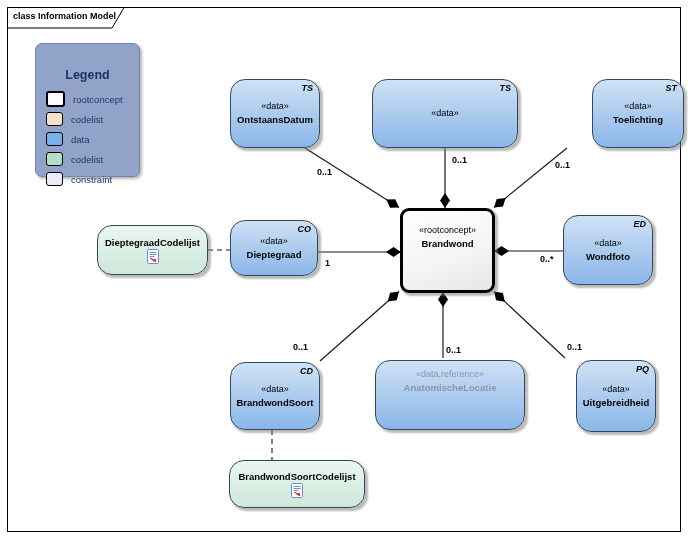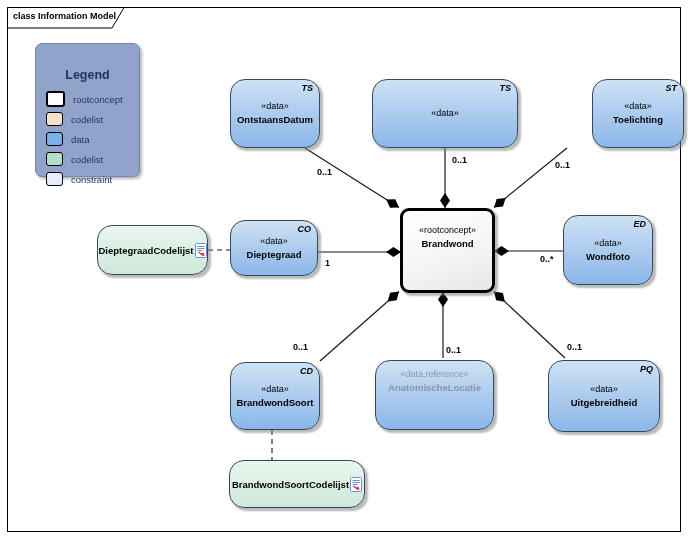--- a/index.html
+++ b/index.html
@@ -37,21 +37,21 @@
     display:flex;flex-direction:column;align-items:center;justify-content:center;
     text-align:center;color:#000;
   }
   .node.data{
     background:linear-gradient(180deg,#cfe2f5 0%,#a9c9ee 55%,#8ab7e9 100%);
     border:1.4px solid #37475a;
   }
   .node.codelist{
     background:linear-gradient(180deg,#eaf6ef 0%,#cde8da 100%);
     border:1.4px solid #37475a;
-    flex-direction:row;gap:1px;justify-content:center;
+    flex-direction:column;gap:1px;justify-content:center;
   }
   .node.rootconcept{
     background:linear-gradient(160deg,#ffffff 0%,#f4f4f4 60%,#e6e6e6 100%);
     border:3px solid #000;border-radius:9px;
     justify-content:flex-start;padding-top:13px;
   }
   .node.top-aligned{justify-content:flex-start;padding-top:7px;}
   .stereo{font-size:9px;font-weight:normal;line-height:13px;white-space:nowrap;}
   .nname{font-size:9.5px;font-weight:bold;line-height:14px;white-space:nowrap;}
   .cname{font-size:9.5px;font-weight:bold;white-space:nowrap;}
@@ -178,26 +178,26 @@
     <div class="stereo">«data»</div>
     <div class="nname">Wondfoto</div>
   </div>
 
   <div class="node data" style="left:230px;top:362px;width:90px;height:68px;">
     <div class="typecode">CD</div>
     <div class="stereo">«data»</div>
     <div class="nname">BrandwondSoort</div>
   </div>
 
-  <div class="node data reference top-aligned" style="left:375px;top:360px;width:119px;height:70px;">
+  <div class="node data reference top-aligned" style="left:375px;top:360px;width:150px;height:70px;">
     <div class="stereo">«data,reference»</div>
     <div class="nname">AnatomischeLocatie</div>
   </div>
 
-  <div class="node data" style="left:548px;top:360px;width:112px;height:72px;">
+  <div class="node data" style="left:576px;top:360px;width:80px;height:72px;">
     <div class="typecode">PQ</div>
     <div class="stereo">«data»</div>
     <div class="nname">Uitgebreidheid</div>
   </div>
 
   <div class="node codelist" style="left:229px;top:460px;width:136px;height:48px;">
     <span class="cname">BrandwondSoortCodelijst</span>
     <svg class="doc-icon" width="12" height="15" viewBox="0 0 12 15">
       <rect x="0.5" y="0.5" width="11" height="14" rx="1" fill="#fff" stroke="#6b8ed1" stroke-width="1"></rect>
       <line x1="2.5" y1="3.5" x2="9.5" y2="3.5" stroke="#6b8ed1" stroke-width="1"></line>

